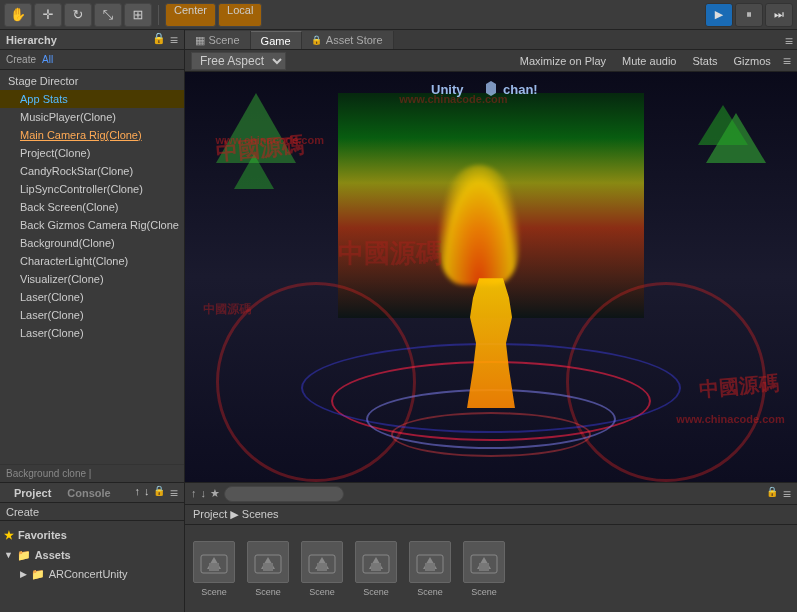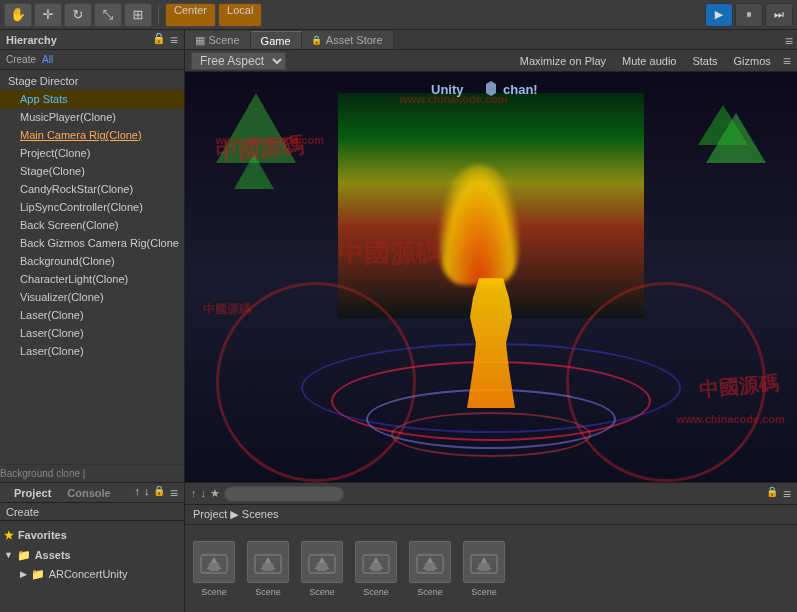--- a/index.html
+++ b/index.html
@@ -532,24 +532,20 @@
       <div class="hierarchy-item" style="color:#ffaa55;text-decoration:underline;">
         <span class="indent"></span>
         <span>Main Camera Rig(Clone)</span>
       </div>
       <div class="hierarchy-item">
         <span class="indent"></span>
         <span>Project(Clone)</span>
       </div>
       <div class="hierarchy-item">
         <span class="indent"></span>
-        <span>Stage(Clone)</span>
-      </div>
-      <div class="hierarchy-item">
-        <span class="indent"></span>
         <span>CandyRockStar(Clone)</span>
       </div>
       <div class="hierarchy-item">
         <span class="indent"></span>
         <span>LipSyncController(Clone)</span>
       </div>
       <div class="hierarchy-item">
         <span class="indent"></span>
         <span>Back Screen(Clone)</span>
       </div>
@@ -575,21 +571,21 @@
       </div>
       <div class="hierarchy-item">
         <span class="indent"></span>
         <span>Laser(Clone)</span>
       </div>
       <div class="hierarchy-item">
         <span class="indent"></span>
         <span>Laser(Clone)</span>
       </div>
     </div>
-    <div style="height:18px; display:flex; align-items:center; padding:0 0; border-top:1px solid #333; font-size:10px; color:#888;">
+    <div style="height:18px; display:flex; align-items:center; padding:0 6px; border-top:1px solid #333; font-size:10px; color:#888;">
       <span>Background clone |</span>
     </div>
   </div>
 
   <div id="viewport-area">
 
     <div class="tab-bar">
       <div class="tab">
         <span style="margin-right:3px;">▦</span>
         <span>Scene</span>

